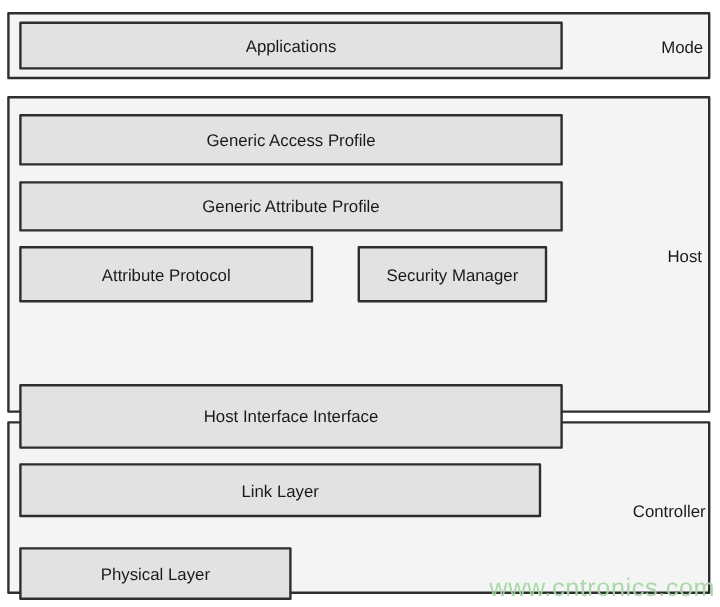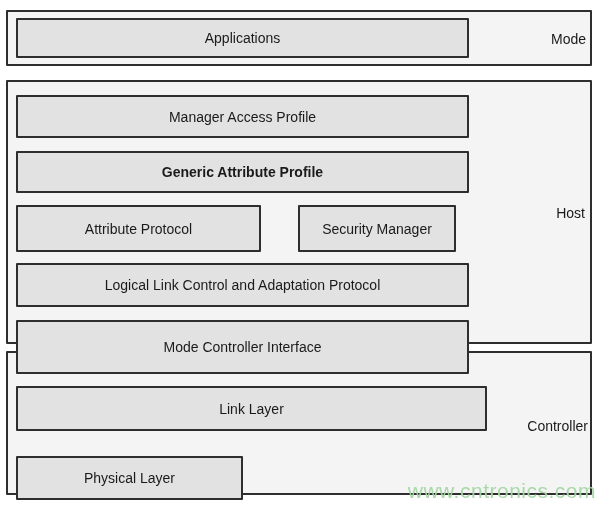--- a/index.html
+++ b/index.html
@@ -40,26 +40,26 @@
     border-radius:1px;
     display:flex;
     align-items:center;
     justify-content:center;
     font-size:14px;
     text-align:center;
     z-index:2;
   }
   #box-applications{left:16px;top:18px;width:453px;height:40px;}
   #box-gap{left:16px;top:95px;width:453px;height:43px;}
-  #box-gatt{left:16px;top:151px;width:453px;height:42px;font-weight:bold;}
+  #box-gatt{left:16px;top:151px;width:453px;height:42px;}
   #box-att{left:16px;top:205px;width:245px;height:47px;}
   #box-smp{left:298px;top:205px;width:158px;height:47px;}
   #box-l2cap{left:16px;top:263px;width:453px;height:44px;}
   #box-hci{left:16px;top:320px;width:453px;height:54px;z-index:3;}
-  #box-link{left:16px;top:386px;width:471px;height:45px;}
+  #box-link{left:16px;top:386px;width:435px;height:45px;}
   #box-phy{left:16px;top:444px;width:227px;height:44px;margin-top:12px;}
   #box-dtm{left:298px;top:444px;width:171px;height:44px;}
 
   .sec-label{
     position:absolute;
     font-size:14px;
     color:var(--text);
     z-index:2;
     white-space:nowrap;
   }
@@ -82,26 +82,25 @@
 </head>
 <body>
 
 <div class="diagram">
 
   <div class="section" id="sec-apps"></div>
   <div class="section" id="sec-host"></div>
   <div class="section" id="sec-controller"></div>
 
   <div class="box" id="box-applications">Applications</div>
-  <div class="box" id="box-gap">Manager Access Profile</div>
+  <div class="box" id="box-gap">Generic Access Profile</div>
   <div class="box" id="box-gatt">Generic Attribute Profile</div>
   <div class="box" id="box-att">Attribute Protocol</div>
   <div class="box" id="box-smp">Security Manager</div>
-  <div class="box" id="box-l2cap">Logical Link Control and Adaptation Protocol</div>
-  <div class="box" id="box-hci">Mode Controller Interface</div>
+  <div class="box" id="box-hci">Host Interface Interface</div>
   <div class="box" id="box-link">Link Layer</div>
   <div class="box" id="box-phy">Physical Layer</div>
 
   <div class="sec-label" id="label-apps">Mode</div>
   <div class="sec-label" id="label-host">Host</div>
   <div class="sec-label" id="label-controller">Controller</div>
 
   <div class="watermark">www.cntronics.com</div>
 
 </div>

